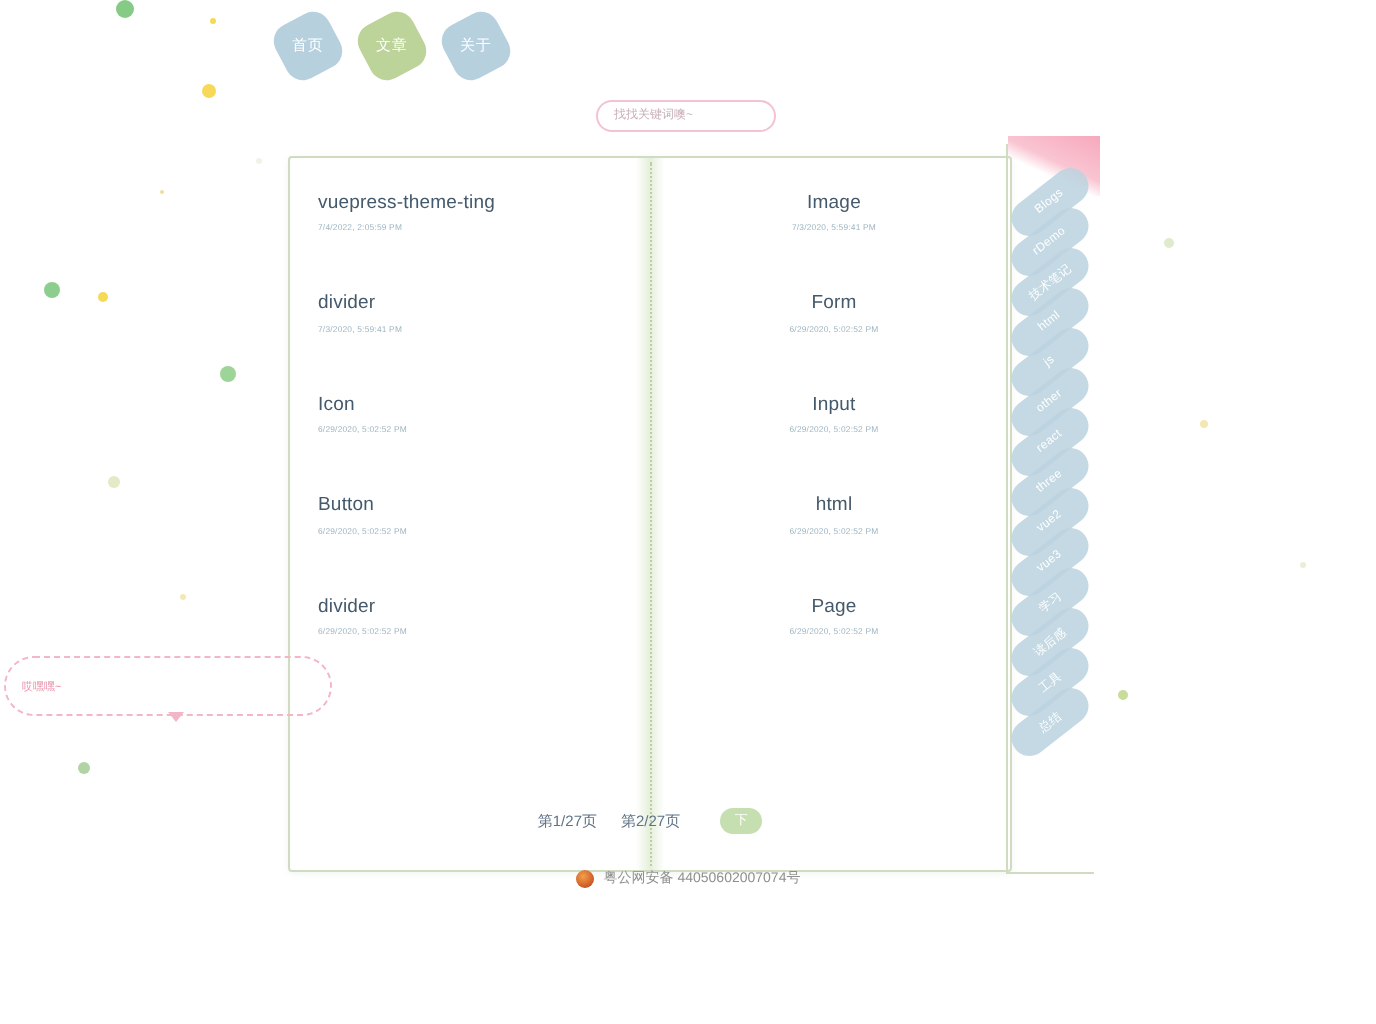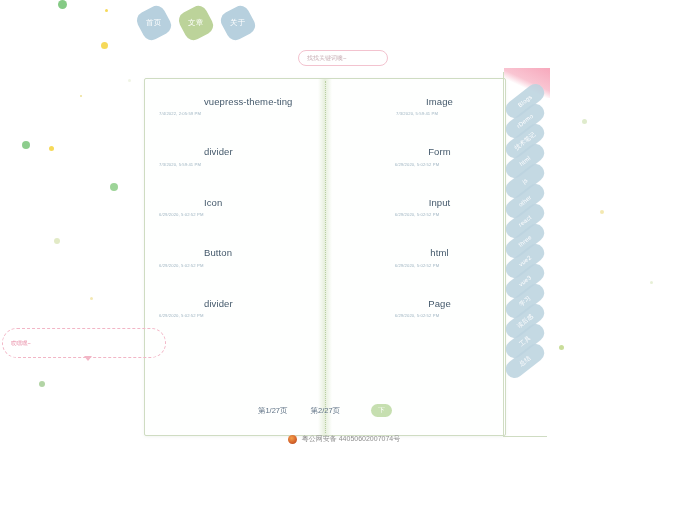--- a/index.html
+++ b/index.html
@@ -65,32 +65,32 @@
     width: 0; margin-left: -.5px;
     border-left: 1px dotted #b9cfa2;
   }
   .pages { position: relative; display: flex; height: 100%; }
   .page { width: 50%; padding: 17px 18px 0 14px; }
   .page.right { padding-left: 22px; text-align: center; }
 
   .entry { margin-bottom: 30px; }
   .entry-title {
     font-size: 9.5px; color: #44596b; font-weight: 400;
-    letter-spacing: .1px; line-height: 1.2; cursor: pointer; margin-left: 45px;
+    letter-spacing: .1px; line-height: 1.2; cursor: pointer;
   }
   .entry-date {
     font-size: 4.2px; color: #9fb4c2; margin-top: 4px;
     letter-spacing: .1px;
   }
 
   
   .pager {
     position: absolute; left: 0; right: 0; bottom: 18px;
     display: flex; align-items: center; justify-content: center;
-    gap: 23px; font-size: 7.5px; color: #5f7285;
+    gap: 12px; font-size: 7.5px; color: #5f7285;
   }
   .pager-label { cursor: pointer; white-space: nowrap; }
   .pager-next {
     width: 21px; height: 13px; border-radius: 7px;
     background: #c6dfb0; color: #fff;
     display: flex; align-items: center; justify-content: center;
     font-size: 6.5px; cursor: pointer; margin-left: 8px;
   }
 
   

